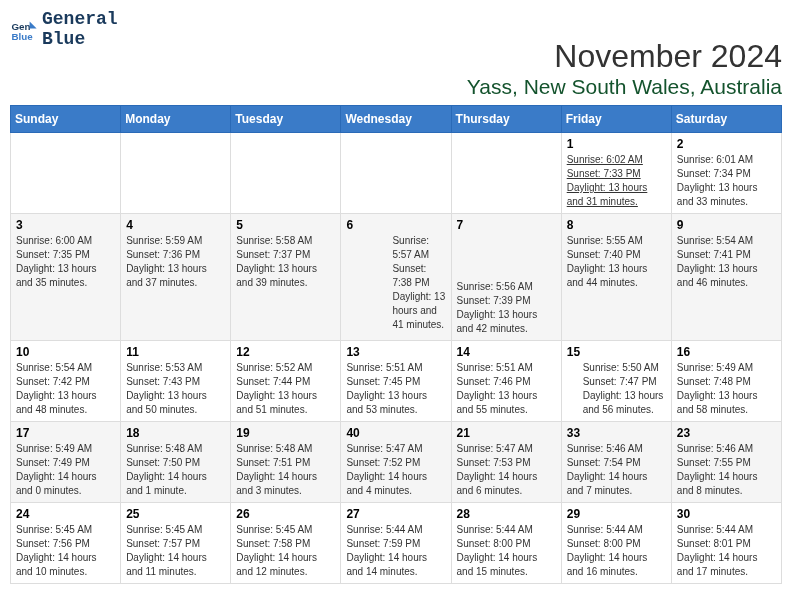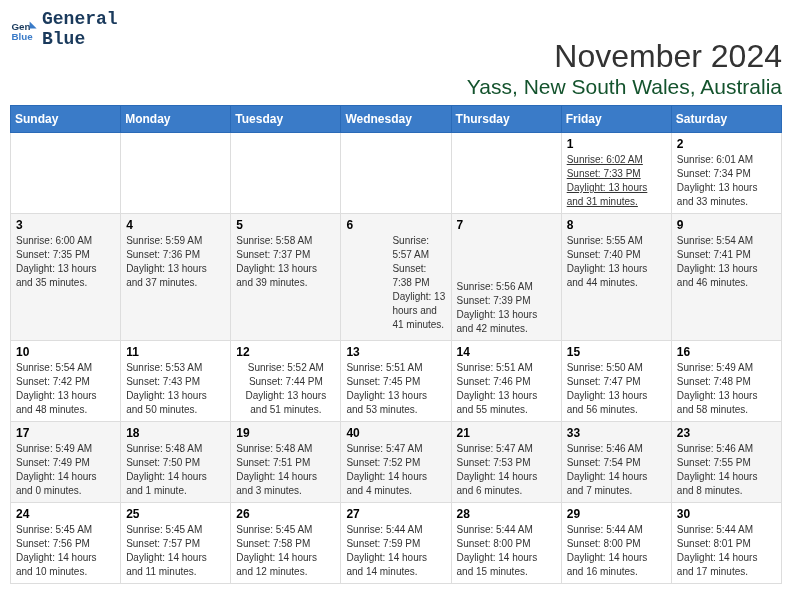--- a/index.html
+++ b/index.html
@@ -200,39 +200,39 @@
 Daylight: 13 hours and 48 minutes.</div>
         </td>
         <td>
           <span class="day-number">11</span>
           <div class="day-info" style="white-space: pre-line;">Sunrise: 5:53 AM
 Sunset: 7:43 PM
 Daylight: 13 hours and 50 minutes.</div>
         </td>
         <td>
           <span class="day-number">12</span>
-          <div class="day-info" style="white-space: pre-line; text-align: center;">Sunrise: 5:52 AM
+          <div class="day-info" style="white-space: pre-line;">Sunrise: 5:52 AM
 Sunset: 7:44 PM
 Daylight: 13 hours and 51 minutes.</div>
         </td>
         <td>
           <span class="day-number">13</span>
           <div class="day-info" style="white-space: pre-line;">Sunrise: 5:51 AM
 Sunset: 7:45 PM
 Daylight: 13 hours and 53 minutes.</div>
         </td>
         <td>
           <span class="day-number">14</span>
           <div class="day-info" style="white-space: pre-line;">Sunrise: 5:51 AM
 Sunset: 7:46 PM
 Daylight: 13 hours and 55 minutes.</div>
         </td>
         <td>
           <span class="day-number">15</span>
-          <div class="day-info" style="white-space: pre-line;">Sunrise: 5:50 AM
+          <div class="day-info" style="white-space: pre-line; margin-left: 16px;">Sunrise: 5:50 AM
 Sunset: 7:47 PM
 Daylight: 13 hours and 56 minutes.</div>
         </td>
         <td>
           <span class="day-number">16</span>
           <div class="day-info" style="white-space: pre-line;">Sunrise: 5:49 AM
 Sunset: 7:48 PM
 Daylight: 13 hours and 58 minutes.</div>
         </td>
       </tr>

